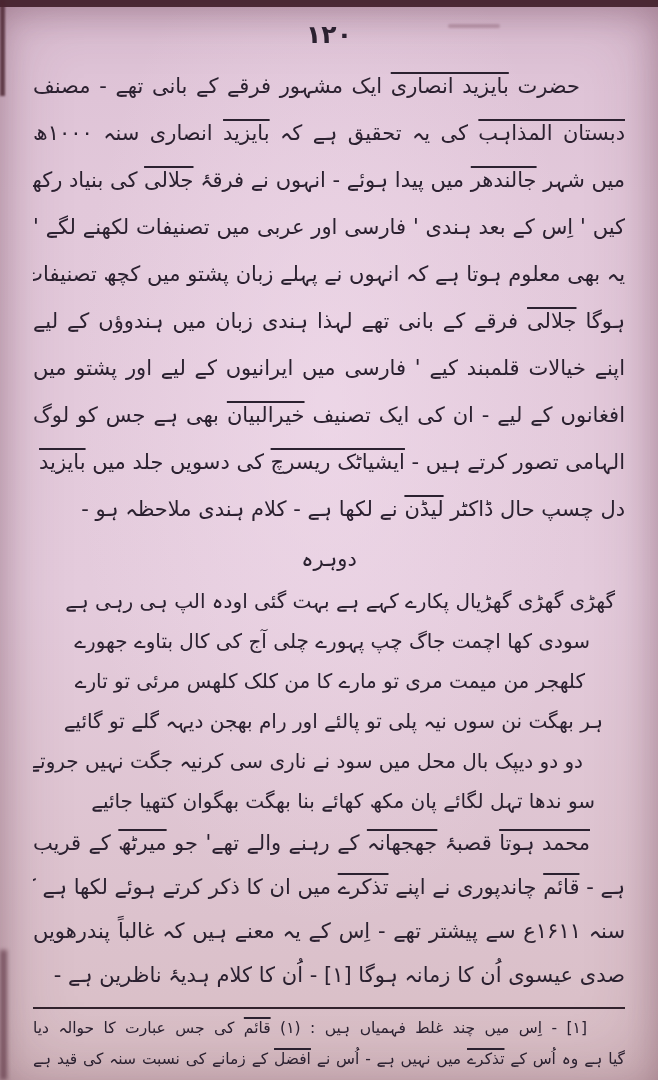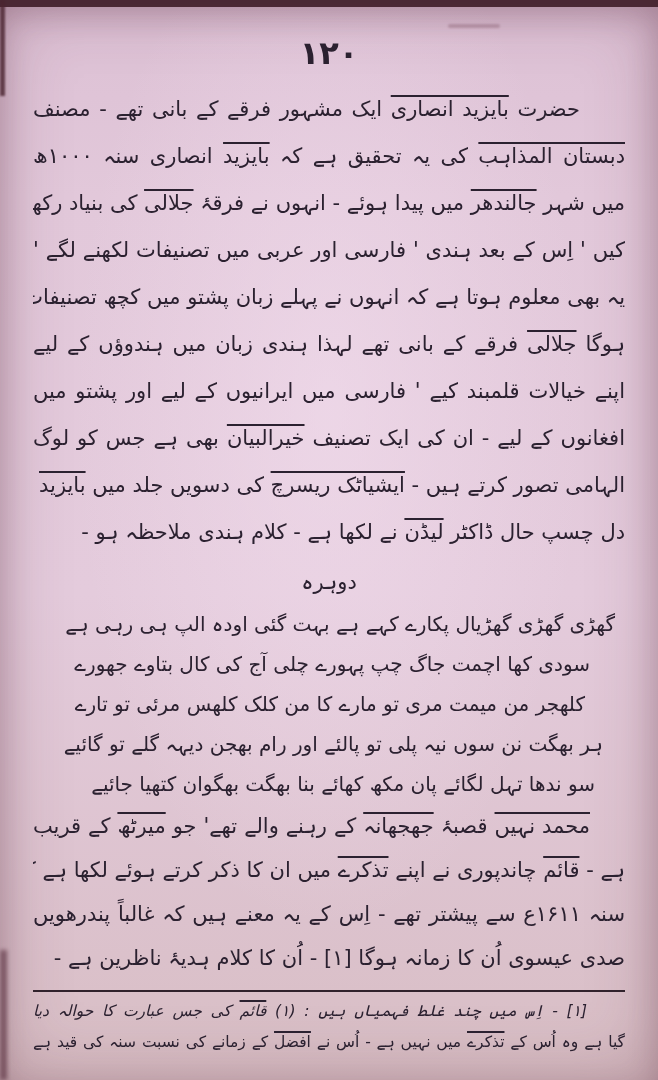--- a/index.html
+++ b/index.html
@@ -13,21 +13,21 @@
       linear-gradient(180deg,#dcc0d4 0%,#e2c8da 18%,#e4cbdc 55%,#dcc2cd 85%,#d8bec4 100%);
     box-shadow: inset 0 0 70px rgba(88,38,58,.28), inset 0 14px 30px rgba(70,25,40,.22);
     font-family:"DejaVu Sans",sans-serif;
     color:#2b2130;
     direction:rtl;
   }
   .edge-top{position:absolute;top:0;left:0;right:0;height:7px;background:#41202a;opacity:.92;}
   .edge-top-left{position:absolute;top:0;left:0;width:5px;height:96px;background:#4a2430;opacity:.8;filter:blur(1px);}
   .edge-bottom-left{position:absolute;bottom:0;left:0;width:7px;height:130px;background:#5a3140;opacity:.65;filter:blur(2px);}
   .smudge-top-right{position:absolute;top:24px;left:448px;width:52px;height:4px;background:#9b7386;opacity:.55;border-radius:2px;filter:blur(1px);}
-  .pageno{margin:0;padding-top:34px;text-align:center;font-size:32px;font-weight:bold;letter-spacing:2px;}
+  .pageno{margin:0;padding-top:20px;text-align:center;font-size:25px;font-weight:bold;letter-spacing:2px;}
   .body-col{padding:14px 33px 0 33px;}
   .line{
     height:47px;line-height:47px;font-size:21px;white-space:nowrap;
     text-align:right;overflow:hidden;
   }
   .line.just{text-align:justify;text-align-last:justify;}
   .verse .line{height:40px;line-height:40px;font-size:20px;}
   .prose2 .line{height:44px;line-height:44px;}
   .heading{height:44px;line-height:44px;text-align:center;font-size:21px;font-weight:normal;margin-top:4px;}
   .ov{text-decoration:overline;text-decoration-thickness:2px;margin-top:33px;}
@@ -57,27 +57,28 @@
         <div class="line just"><span>افغانوں کے لیے - ان کی ایک تصنیف </span><span class="ov">خیرالبیان</span><span> بھی ہے جس کو لوگ</span></div>
         <div class="line just"><span>الہامی تصور کرتے ہیں - </span><span class="ov">ایشیاٹک ریسرچ</span><span> کی دسویں جلد میں </span><span class="ov">بایزید</span><span> کا</span></div>
         <div class="line"><span>دل چسپ حال ڈاکٹر </span><span class="ov">لیڈن</span><span> نے لکھا ہے - کلام ہندی ملاحظہ ہو -</span></div>
       </div>
       <div class="heading">دوہرہ</div>
       <div class="verse">
         <div class="line" style="padding-right: 10px;"><span>گھڑی گھڑی گھڑیال پکارے کہے ہے بہت گئی اودہ الپ ہی رہی ہے</span></div>
         <div class="line" style="padding-right: 35px;"><span>سودی کھا اچمت جاگ چپ پہورے چلی آج کی کال بتاوے جھورے</span></div>
         <div class="line" style="padding-right: 40px;"><span>کلھجر من میمت مری تو مارے کا من کلک کلھس مرئی تو تارے</span></div>
         <div class="line" style="padding-right: 22px;"><span>ہر بھگت نن سوں نیہ پلی تو پالئے اور رام بھجن دیہہ گلے تو گائیے</span></div>
+        <div class="line" style="padding-right: 42px;"><span>دو دو دیپک بال محل میں سود نے ناری سی کرنیہ جگت نہیں جروتے</span></div>
         <div class="line" style="padding-right: 30px;"><span>سو ندھا تہل لگائے پان مکھ کھائے بنا بھگت بھگوان کتھیا جائیے</span></div>
       </div>
       <div class="prose2">
-        <div class="line just" style="padding-right: 35px;"><span class="ov">محمد نہیں</span><span> قصبۂ </span><span class="ov">جھجھانہ</span><span> کے رہنے والے تھے' جو </span><span class="ov">میرٹھ</span><span> کے قریب</span></div>
+        <div class="line just" style="padding-right: 35px;"><span class="ov">محمد ہوتا</span><span> قصبۂ </span><span class="ov">جھجھانہ</span><span> کے رہنے والے تھے' جو </span><span class="ov">میرٹھ</span><span> کے قریب</span></div>
         <div class="line just"><span>ہے - </span><span class="ov">قائم</span><span> چاندپوری نے اپنے </span><span class="ov">تذکرے</span><span> میں ان کا ذکر کرتے ہوئے لکھا ہے کہ</span></div>
         <div class="line just"><span>سنہ ۱۶۱۱ع سے پیشتر تھے - اِس کے یہ معنے ہیں کہ غالباً پندرھویں</span></div>
         <div class="line"><span>صدی عیسوی اُن کا زمانہ ہوگا [۱] - اُن کا کلام ہدیۂ ناظرین ہے -</span></div>
       </div>
       <hr class="rule">
       <div class="footnote">
-        <div class="line just" style="padding-right: 38px; font-style: italic;"><span>[۱] - اِس میں چند غلط فہمیاں ہیں : (۱) </span><span class="ov">قائم</span><span> کی جس عبارت کا حوالہ دیا</span></div>
+        <div class="line just" style="padding-right: 38px;"><span>[۱] - اِس میں چند غلط فہمیاں ہیں : (۱) </span><span class="ov">قائم</span><span> کی جس عبارت کا حوالہ دیا</span></div>
         <div class="line just"><span>گیا ہے وہ اُس کے </span><span class="ov">تذکرے</span><span> میں نہیں ہے - اُس نے </span><span class="ov">افضل</span><span> کے زمانے کی نسبت سنہ کی قید ہے</span></div>
       </div>
     </div>
 </div>
 
 </body></html>

